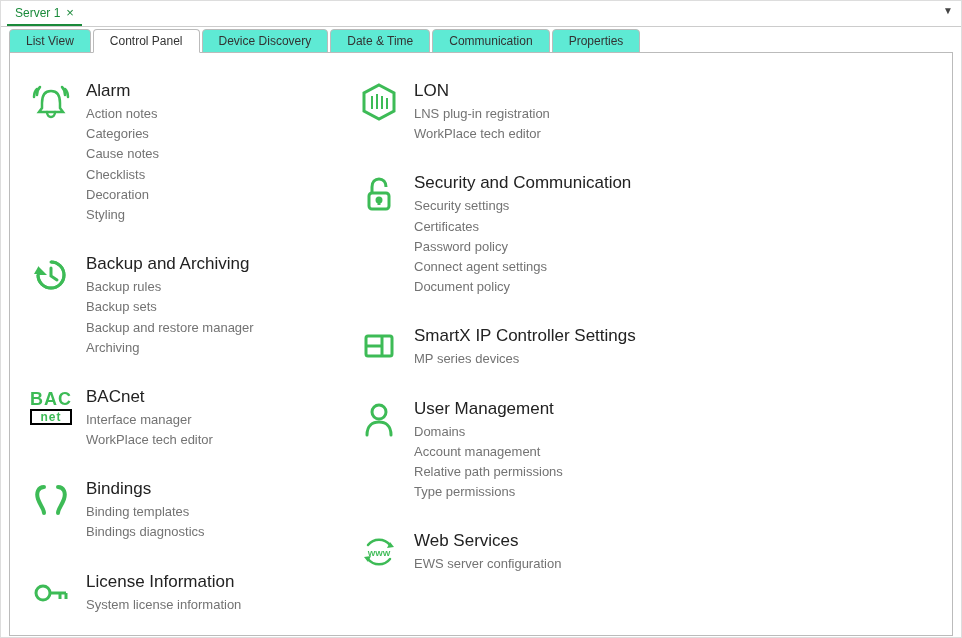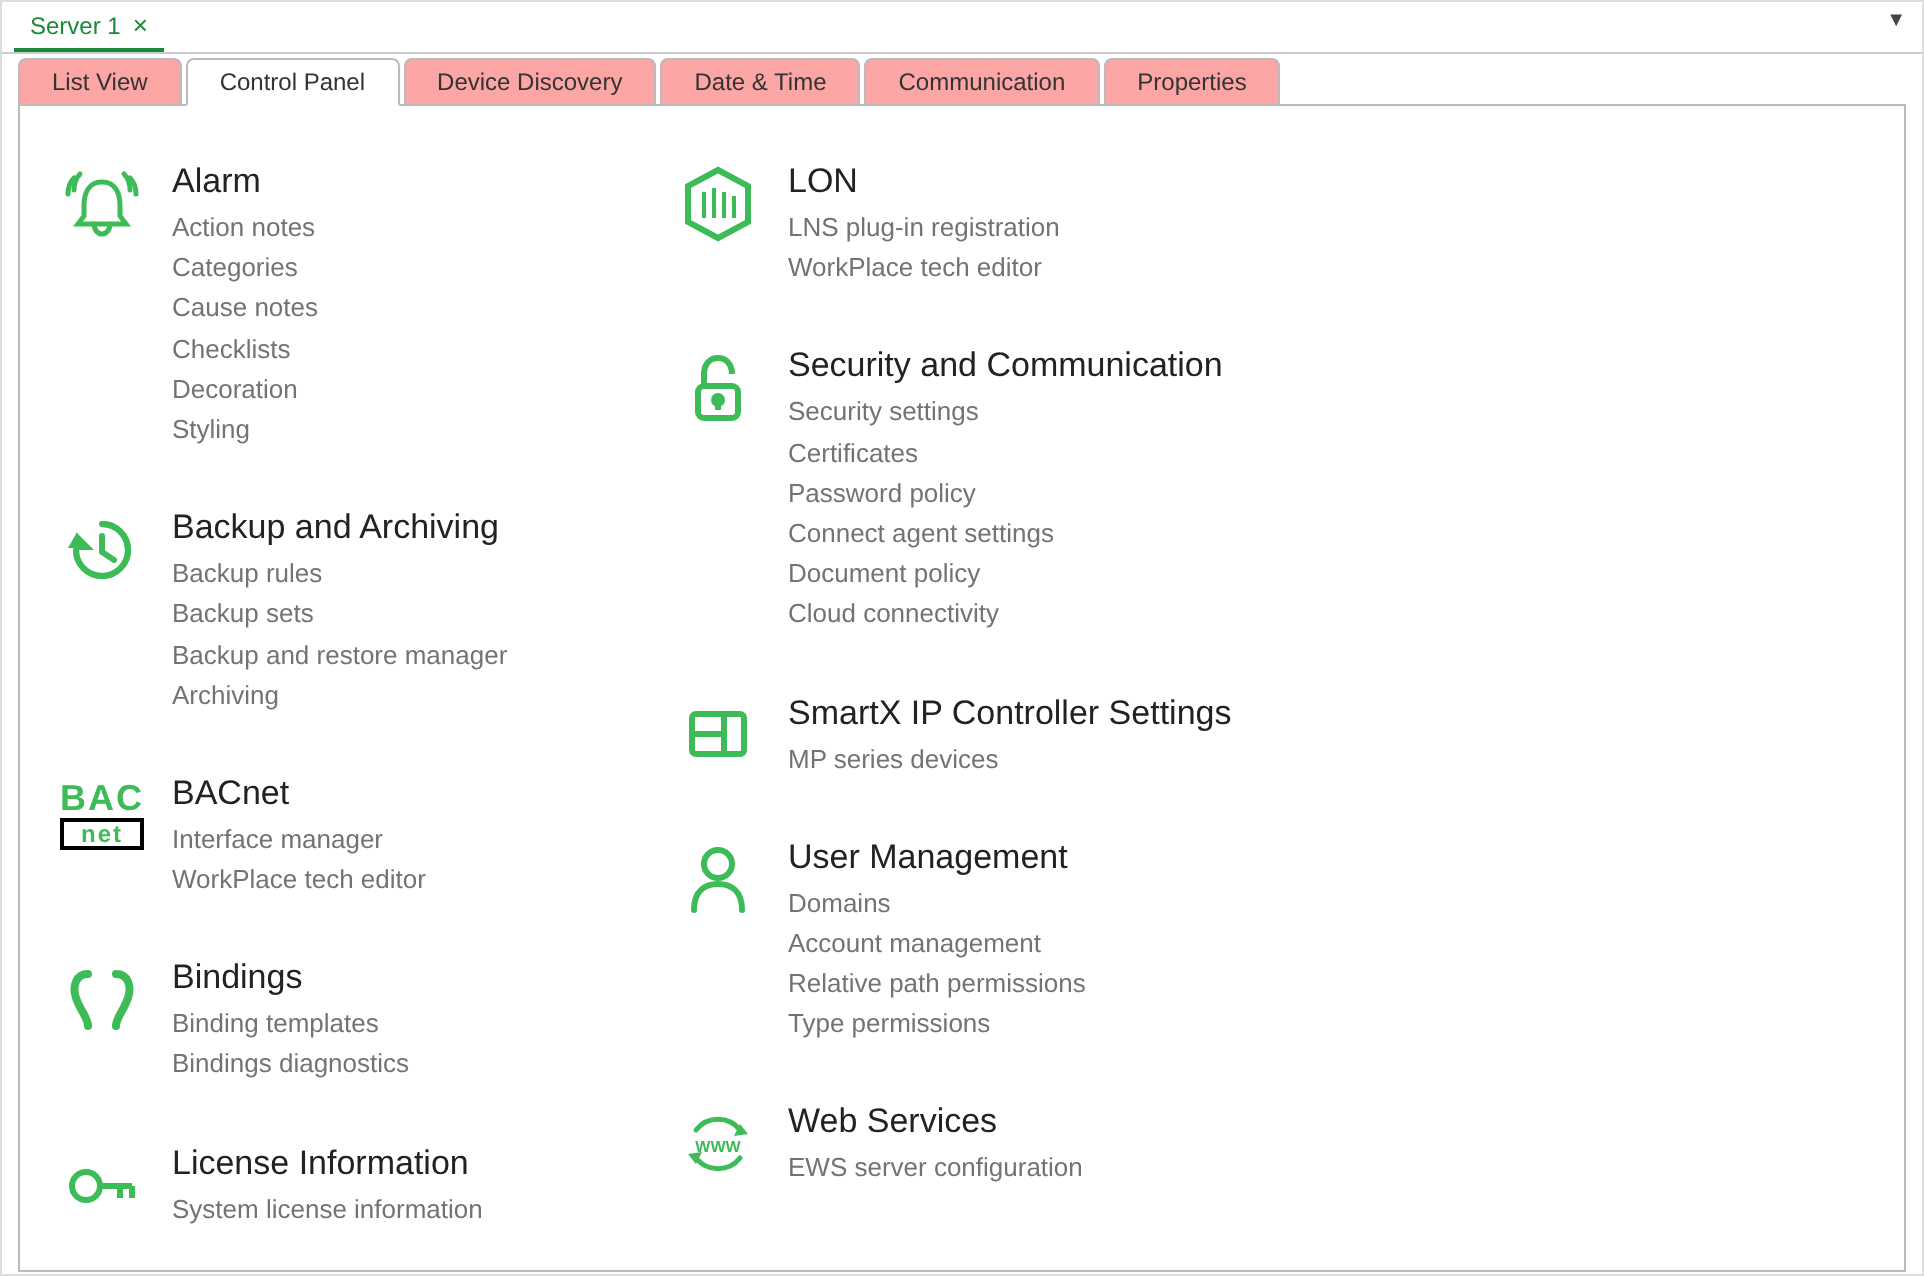--- a/index.html
+++ b/index.html
@@ -53,21 +53,21 @@
     height: 26px;
     padding: 0 8px;
     gap: 0;
     background: #fff;
   }
   .sub-tab {
     padding: 4px 16px;
     border: 1px solid #bbb;
     border-bottom: 1px solid #bbb;
     border-radius: 4px 4px 0 0;
-    background: #fca5a5;
+    background: #5eead4;
     font-size: 12px;
     color: #333;
     margin-right: 2px;
     cursor: pointer;
     position: relative;
   }
   .sub-tab.active {
     background: #fff;
     border-bottom: 1px solid #fff;
     z-index: 2;
@@ -79,21 +79,21 @@
     border-left: 1px solid #bbb;
     border-right: 1px solid #bbb;
     border-bottom: 1px solid #bbb;
     position: relative;
     top: -1px;
     background: #fff;
   }
   .content {
     display: flex;
     padding: 28px 10px 20px 20px;
-    gap: 28px;
+    gap: 48px;
   }
   .col {
     width: 280px;
     display: flex;
     flex-direction: column;
     gap: 30px;
   }
   .section {
     display: flex;
     gap: 14px;
@@ -290,21 +290,20 @@
             </svg>
           </div>
           <div class="section-body">
             <div class="section-title">Security and Communication</div>
             <div class="section-links">
               <a>Security settings</a>
               <a>Certificates</a>
               <a>Password policy</a>
               <a>Connect agent settings</a>
               <a>Document policy</a>
-              <a>Cloud connectivity</a>
             </div>
           </div>
         </div>
         <div class="section">
           <div class="section-icon">
             <svg width="42" height="42" viewBox="0 0 42 42">
               <g fill="none" stroke="#3dbb56" stroke-width="3">
                 <rect x="8" y="10" width="26" height="20" rx="2"></rect>
                 <line x1="8" y1="20" x2="24" y2="20"></line>
                 <line x1="24" y1="10" x2="24" y2="30"></line>

